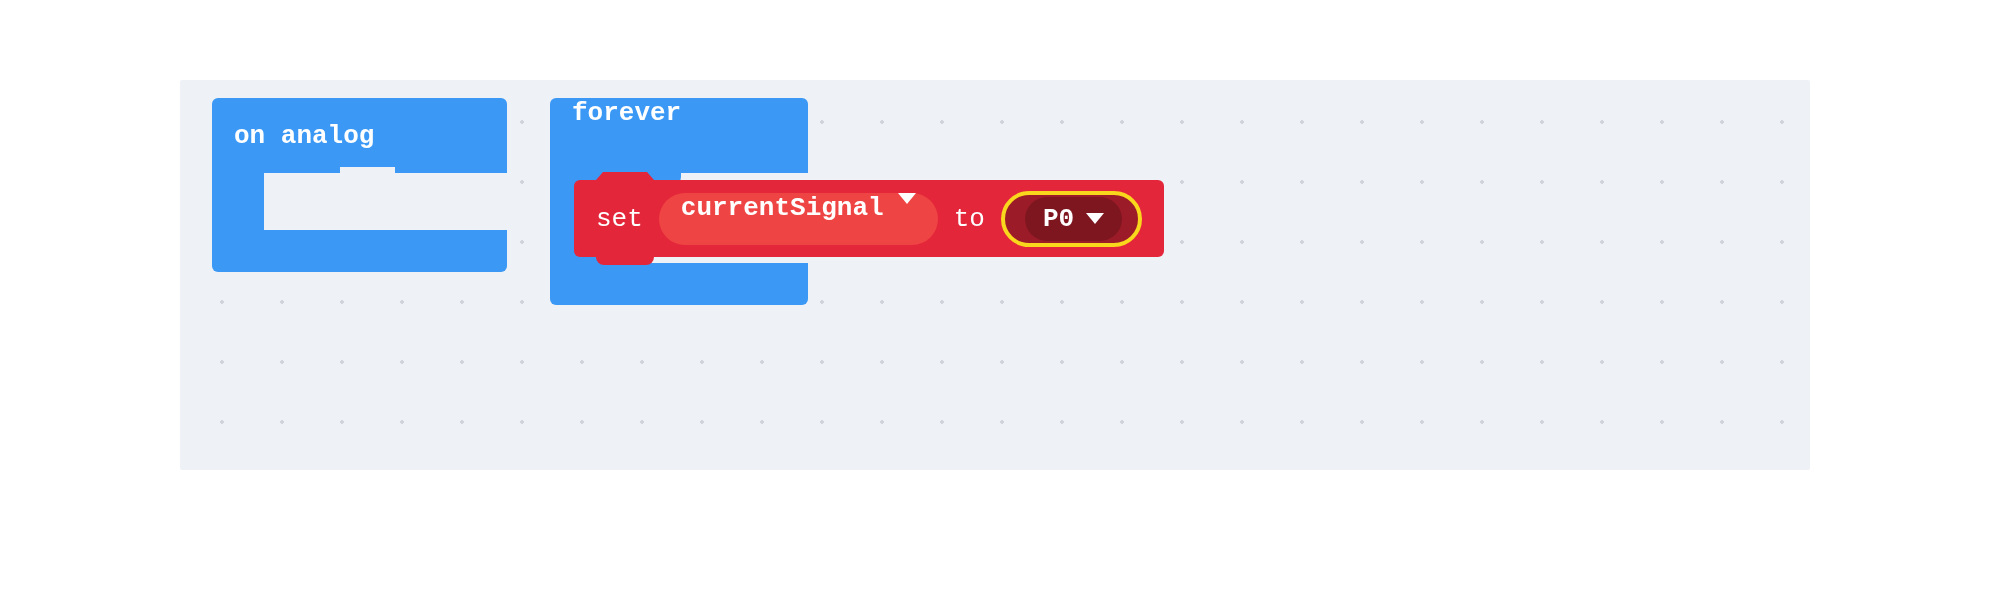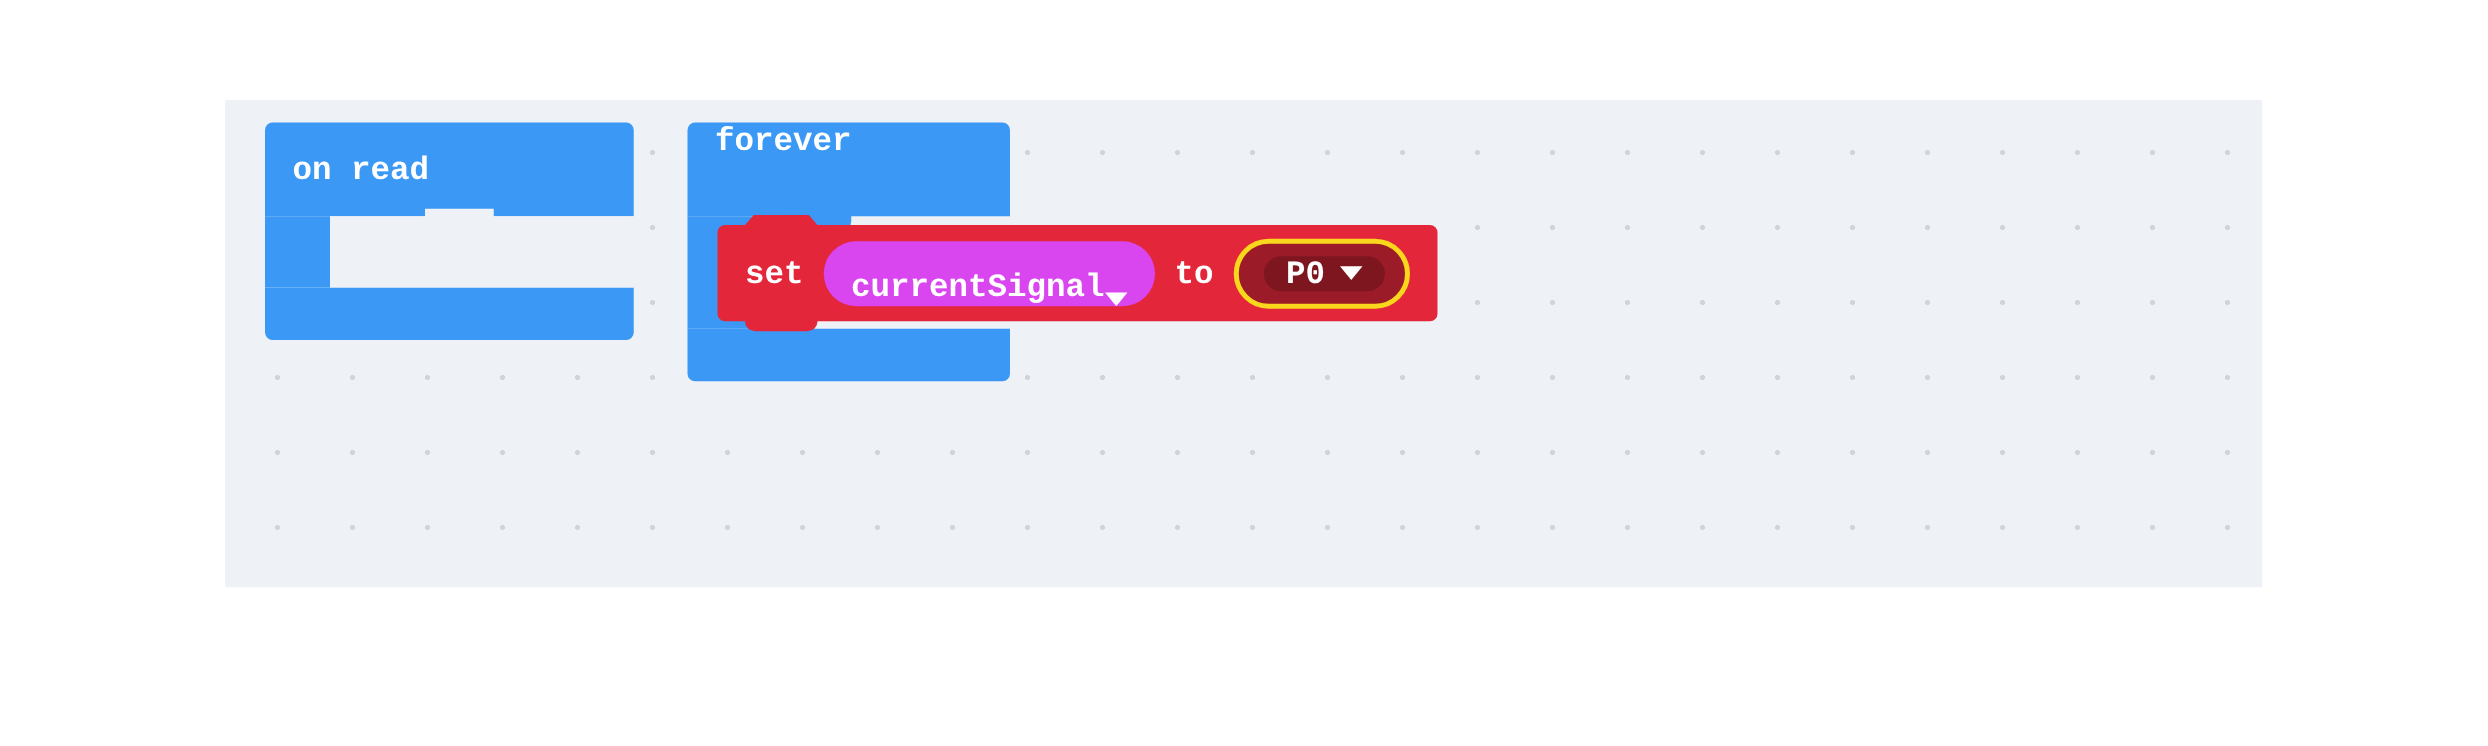--- a/index.html
+++ b/index.html
@@ -141,32 +141,32 @@
     left: 22px;
     bottom: -8px;
     width: 58px;
     height: 16px;
     background: #e3263a;
     border-radius: 0 0 8px 8px;
   }
   .stack-label {
     color: #ffffff;
     font-size: 26px;
-    font-weight: 700;
+    font-weight: 400;
   }
 
   
   .var-pill {
-    background: #d946ef;
+    background: #ef4444;
     border-radius: 999px;
     height: 52px;
     display: flex;
-    align-items: flex-end;
+    align-items: flex-start;
     padding: 0 22px;
-    gap: 0;
+    gap: 14px;
     cursor: pointer;
   }
   .pill-label {
     color: #ffffff;
     font-size: 26px;
     font-weight: 700;
   }
   .dropdown-caret {
     width: 0;
     height: 0;
@@ -185,21 +185,21 @@
     align-items: center;
     padding: 0 16px 0 20px;
     gap: 14px;
     cursor: grab;
   }
 
   
   .pin-pill {
     background: #7e1620;
     border-radius: 999px;
-    height: 28px;
+    height: 44px;
     display: flex;
     align-items: center;
     padding: 0 18px;
     gap: 12px;
     cursor: pointer;
   }
 
   
   .forever-inner-notch {
     position: absolute;
@@ -213,21 +213,21 @@
   }
 </style>
 </head>
 <body>
 
 <div class="page">
   <div class="workspace">
 
     <div class="onstart-block">
       <div class="onstart-header">
-        <span class="hat-label">on read</span>
+        <span class="hat-label">on analog</span>
       </div>
       <div class="onstart-body">
         <div class="onstart-body-right">
           <div class="onstart-notch-empty"></div>
         </div>
       </div>
       <div class="onstart-footer"></div>
     </div>
 
     <div class="forever-block">

